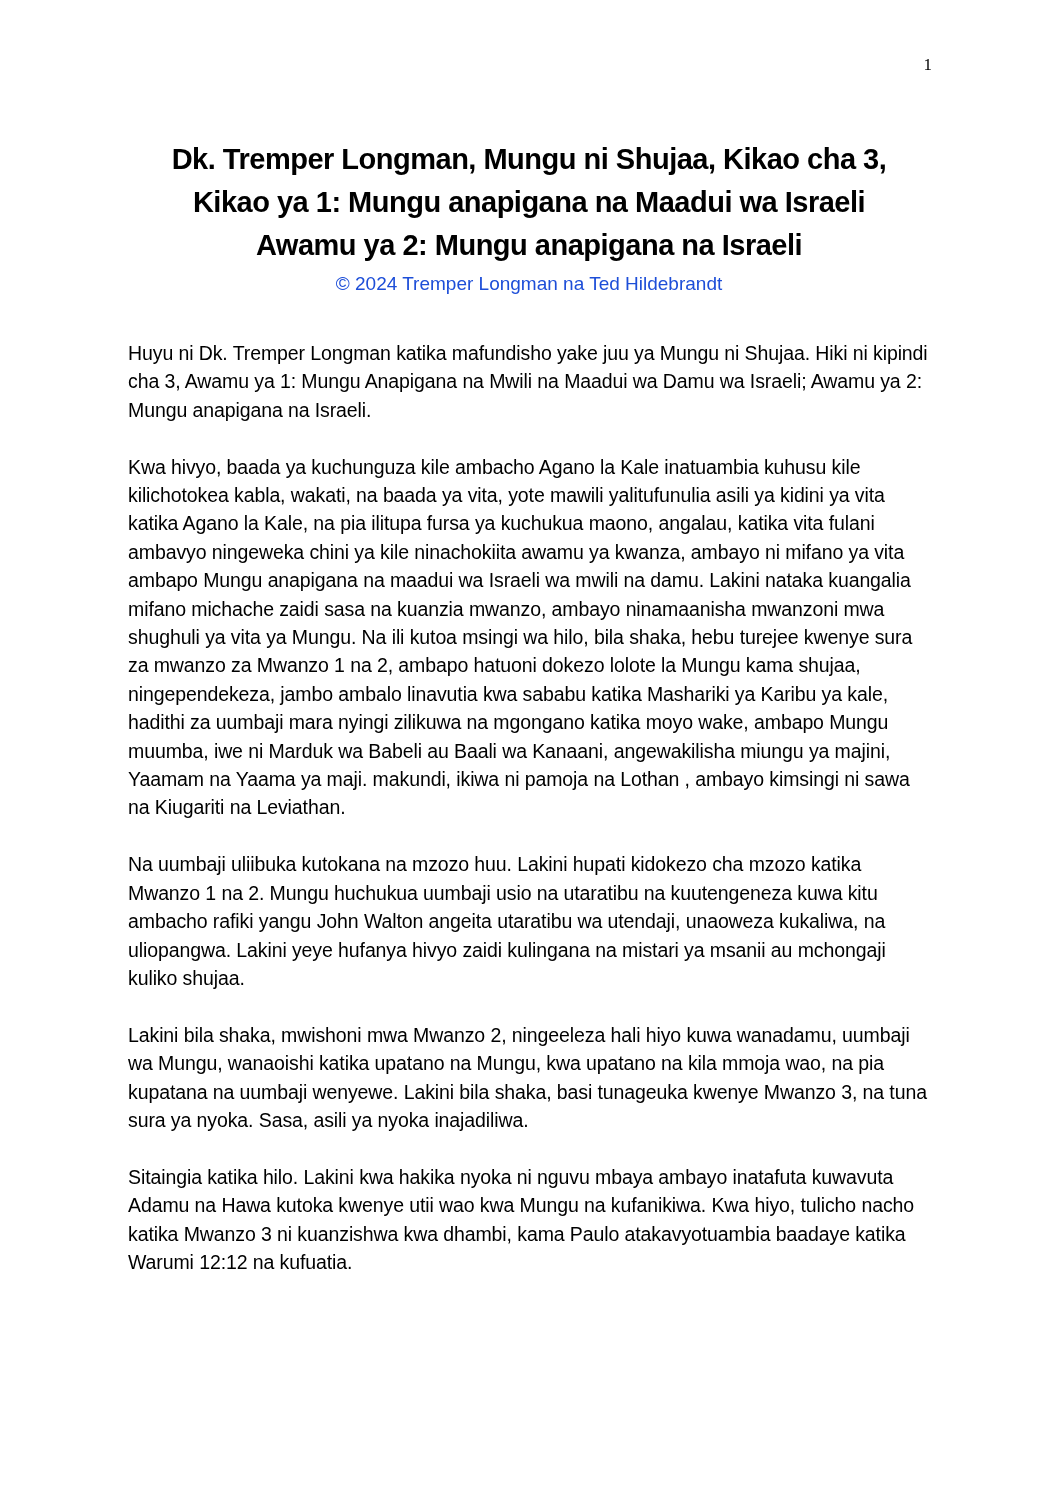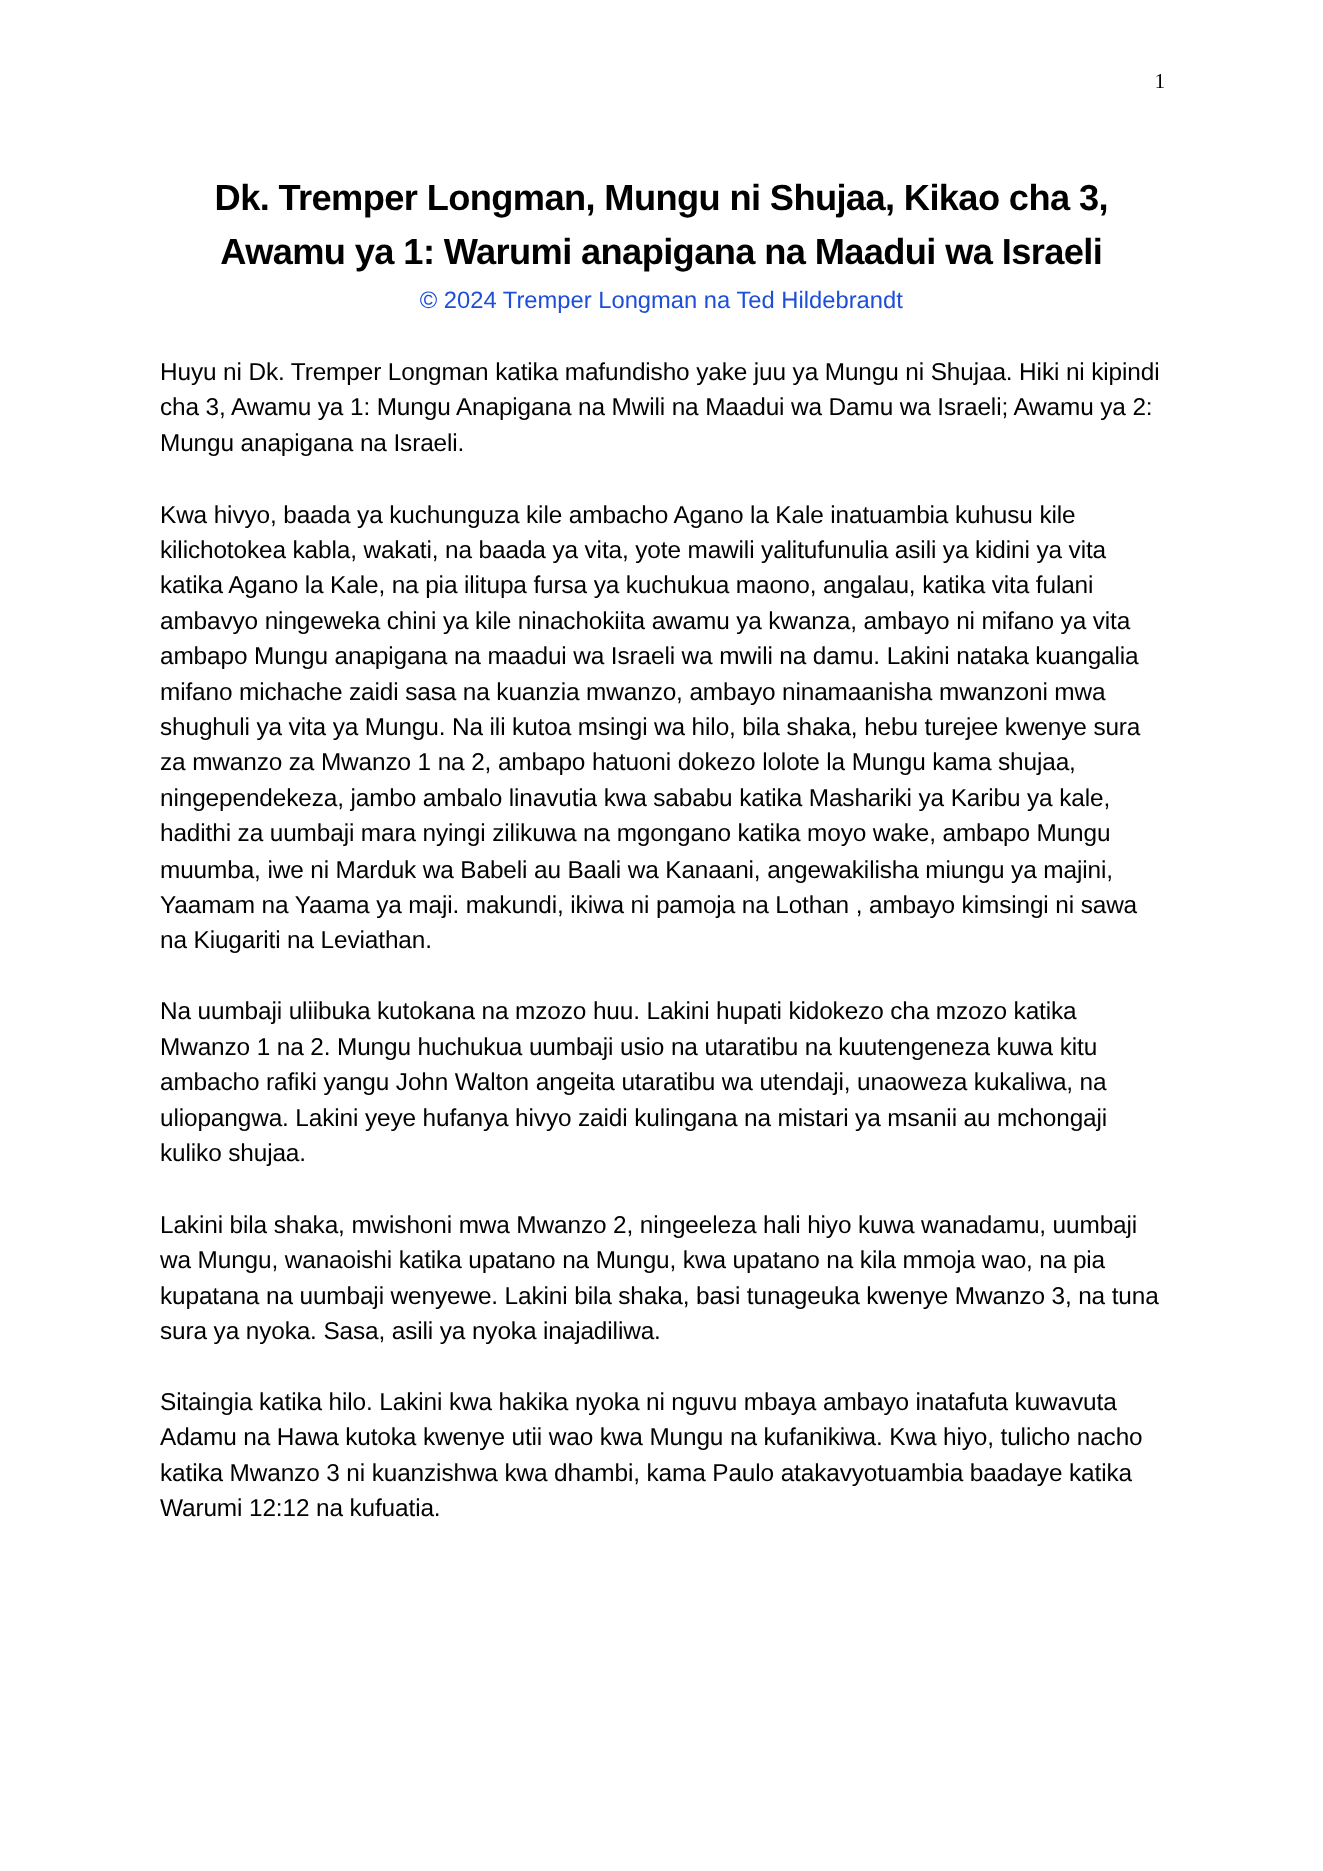--- a/index.html
+++ b/index.html
@@ -39,21 +39,21 @@
     color: #000000;
   }
   .copyright {
     font-weight: 400;
     font-size: 19px;
     line-height: 30px;
     margin-top: 2px;
     color: #1d4ed8;
   }
   .body-text {
-    margin: 28px 128px 0 128px;
+    margin: 40px 128px 0 128px;
     width: 802px;
     font-size: 19.5px;
     line-height: 28.4px;
     letter-spacing: -0.1px;
     text-align: left;
     color: #000000;
   }
   .body-text p {
     margin: 0 0 28.4px 0;
   }
@@ -63,21 +63,22 @@
 </style>
 </head>
 <body>
 
 <div class="page">
 
   <div class="page-number">1</div>
 
   <header class="title-block">
     <div class="title-line">Dk. Tremper Longman, Mungu ni Shujaa, Kikao cha 3,</div>
-    <div class="title-line">Awamu ya 1: Warumi anapigana na Maadui wa Israeli</div>
+    <div class="title-line">Kikao ya 1: Mungu anapigana na Maadui wa Israeli</div>
+    <div class="title-line">Awamu ya 2: Mungu anapigana na Israeli</div>
     <div class="copyright">© 2024 Tremper Longman na Ted Hildebrandt</div>
   </header>
 
   <main class="body-text">
     <p>Huyu ni Dk. Tremper Longman katika mafundisho yake juu ya Mungu ni Shujaa. Hiki ni kipindi cha 3, Awamu ya 1: Mungu Anapigana na Mwili na Maadui wa Damu wa Israeli; Awamu ya 2: Mungu anapigana na Israeli.</p>
     <p>Kwa hivyo, baada ya kuchunguza kile ambacho Agano la Kale inatuambia kuhusu kile kilichotokea kabla, wakati, na baada ya vita, yote mawili yalitufunulia asili ya kidini ya vita katika Agano la Kale, na pia ilitupa fursa ya kuchukua maono, angalau, katika vita fulani ambavyo ningeweka chini ya kile ninachokiita awamu ya kwanza, ambayo ni mifano ya vita ambapo Mungu anapigana na maadui wa Israeli wa mwili na damu. Lakini nataka kuangalia mifano michache zaidi sasa na kuanzia mwanzo, ambayo ninamaanisha mwanzoni mwa shughuli ya vita ya Mungu. Na ili kutoa msingi wa hilo, bila shaka, hebu turejee kwenye sura za mwanzo za Mwanzo 1 na 2, ambapo hatuoni dokezo lolote la Mungu kama shujaa, ningependekeza, jambo ambalo linavutia kwa sababu katika Mashariki ya Karibu ya kale, hadithi za uumbaji mara nyingi zilikuwa na mgongano katika moyo wake, ambapo Mungu muumba, iwe ni Marduk wa Babeli au Baali wa Kanaani, angewakilisha miungu ya majini, Yaamam na Yaama ya maji. makundi, ikiwa ni pamoja na Lothan , ambayo kimsingi ni sawa na Kiugariti na Leviathan.</p>
     <p>Na uumbaji uliibuka kutokana na mzozo huu. Lakini hupati kidokezo cha mzozo katika Mwanzo 1 na 2. Mungu huchukua uumbaji usio na utaratibu na kuutengeneza kuwa kitu ambacho rafiki yangu John Walton angeita utaratibu wa utendaji, unaoweza kukaliwa, na uliopangwa. Lakini yeye hufanya hivyo zaidi kulingana na mistari ya msanii au mchongaji kuliko shujaa.</p>
     <p>Lakini bila shaka, mwishoni mwa Mwanzo 2, ningeeleza hali hiyo kuwa wanadamu, uumbaji wa Mungu, wanaoishi katika upatano na Mungu, kwa upatano na kila mmoja wao, na pia kupatana na uumbaji wenyewe. Lakini bila shaka, basi tunageuka kwenye Mwanzo 3, na tuna sura ya nyoka. Sasa, asili ya nyoka inajadiliwa.</p>
     <p>Sitaingia katika hilo. Lakini kwa hakika nyoka ni nguvu mbaya ambayo inatafuta kuwavuta Adamu na Hawa kutoka kwenye utii wao kwa Mungu na kufanikiwa. Kwa hiyo, tulicho nacho katika Mwanzo 3 ni kuanzishwa kwa dhambi, kama Paulo atakavyotuambia baadaye katika Warumi 12:12 na kufuatia.</p>
   </main>

